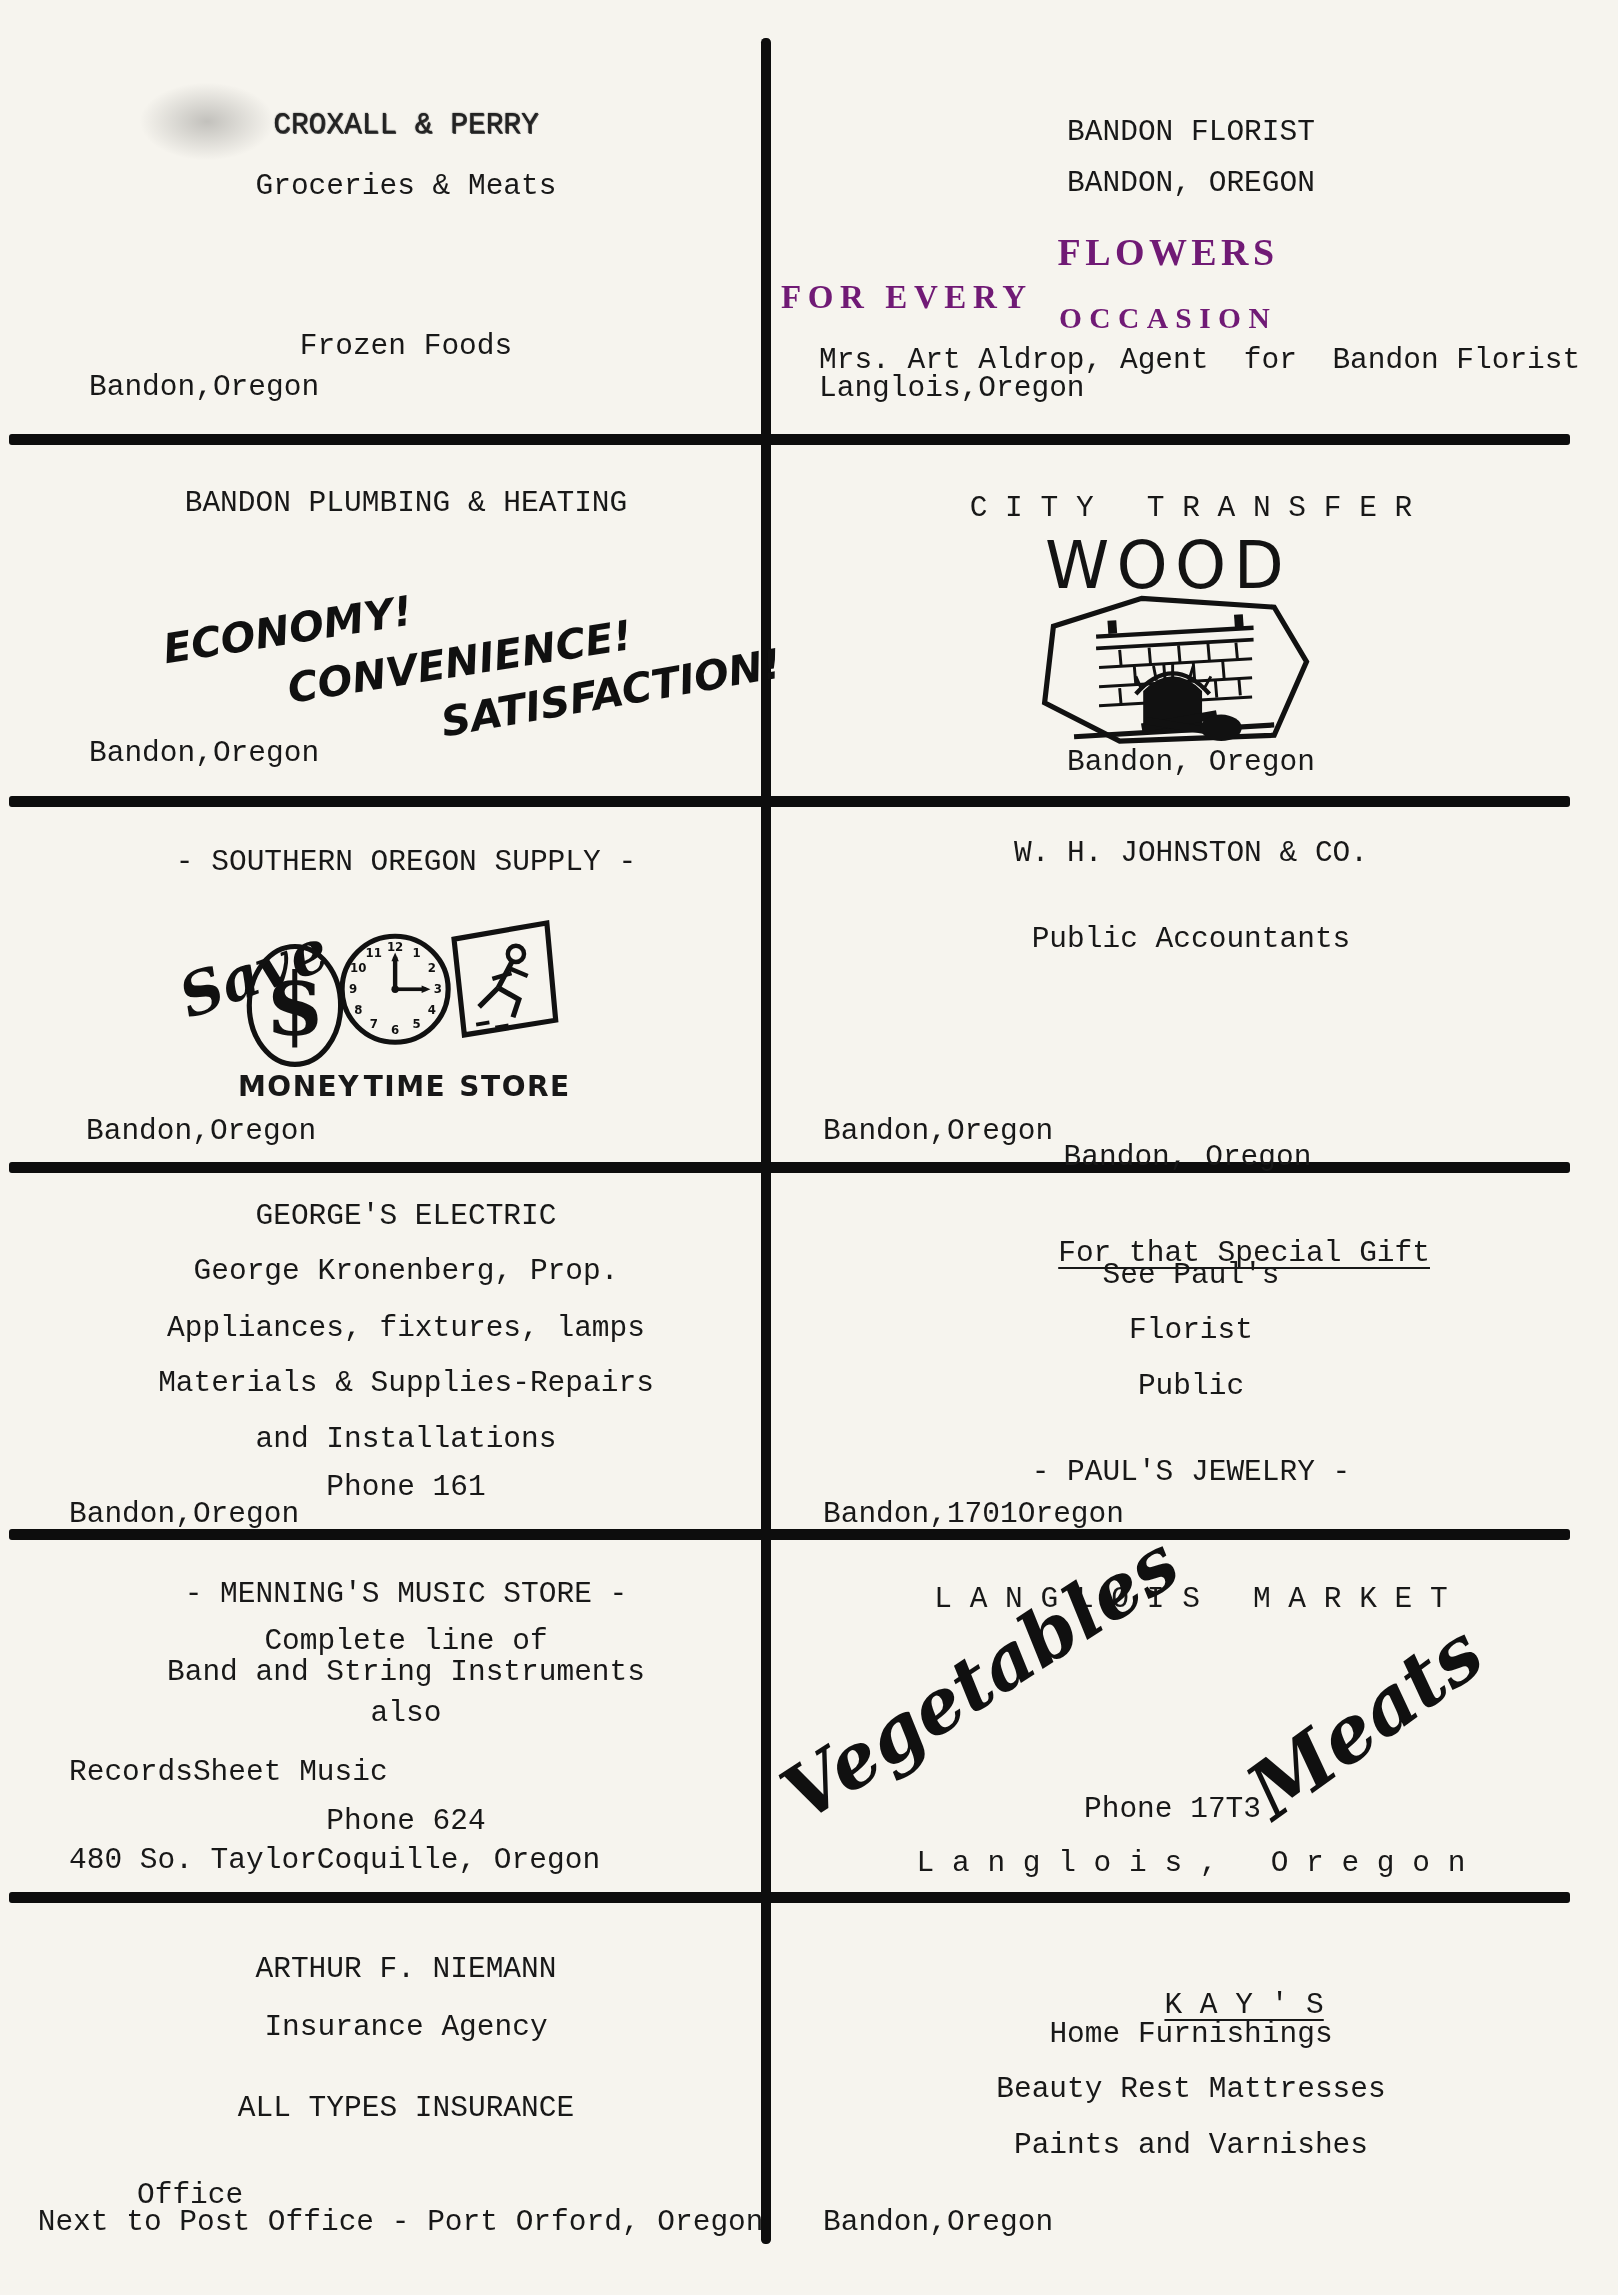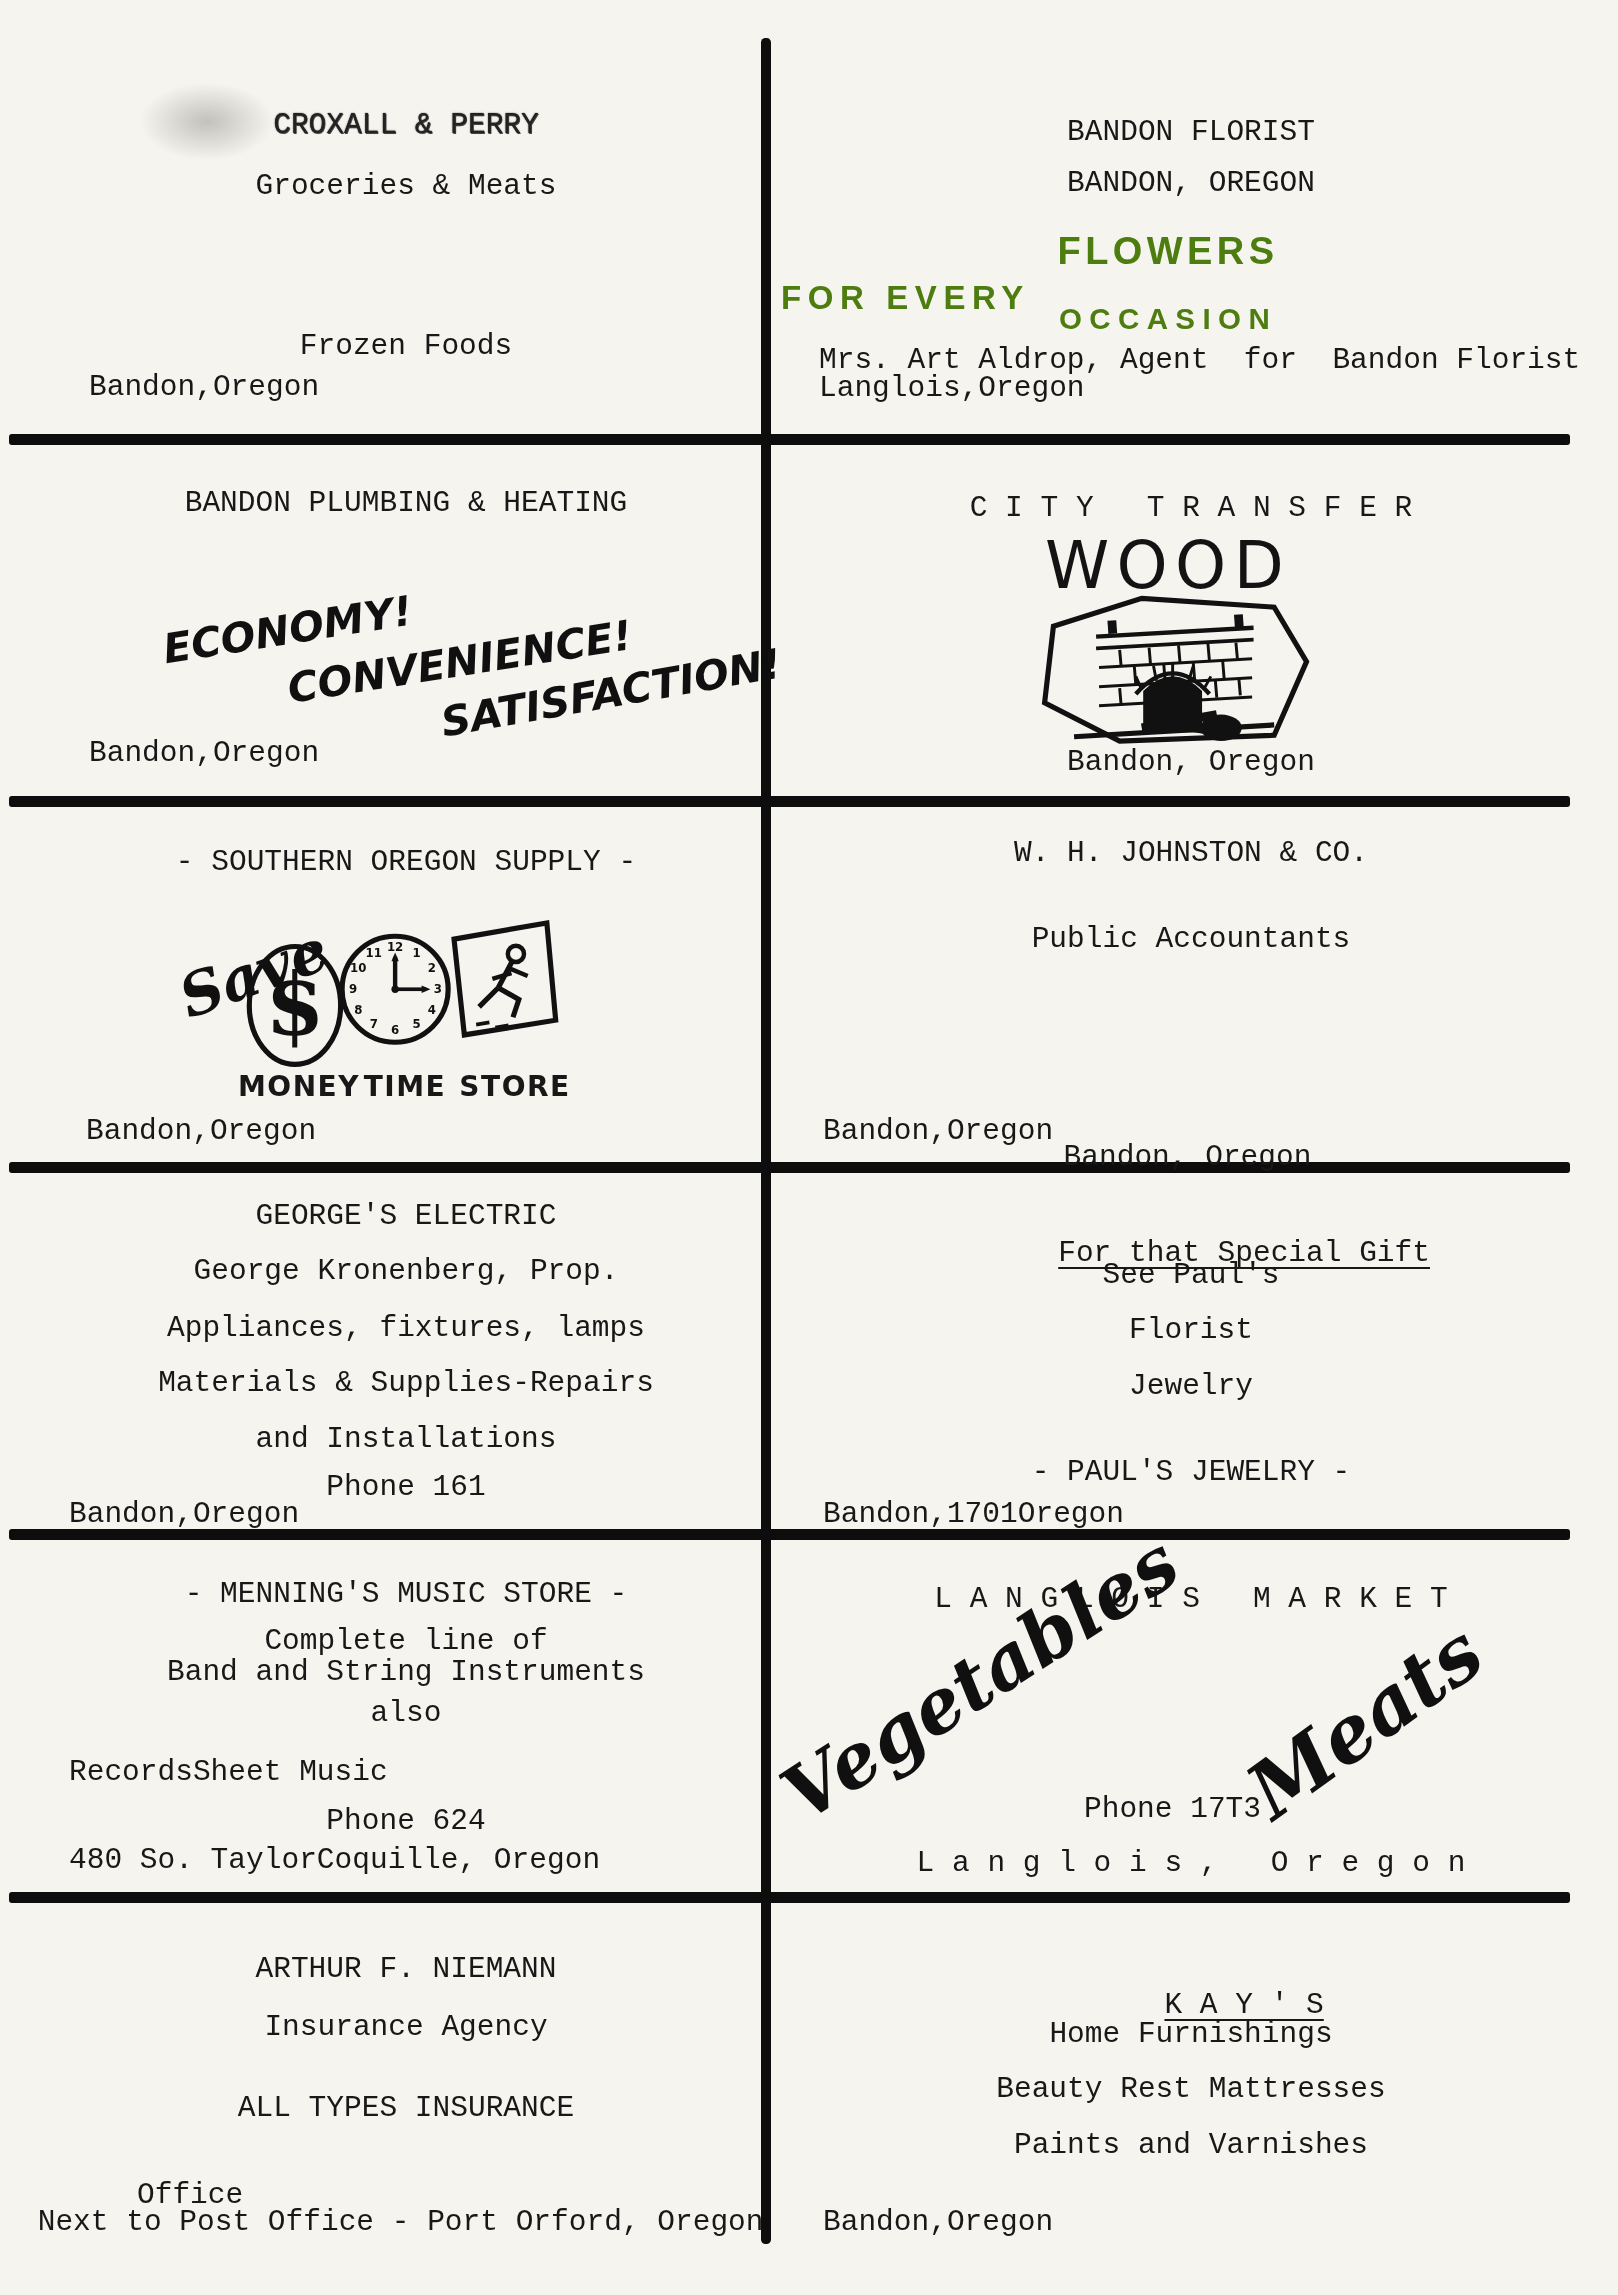--- a/index.html
+++ b/index.html
@@ -16,21 +16,21 @@
     font-family:"Liberation Mono","DejaVu Sans Mono",monospace;
     font-size:29.5px;line-height:1.15;
     white-space:pre;color:#181818;margin-left:23px;
   }
   .center{text-align:center;}
   .row{display:flex;}
   .ul{text-decoration:underline;text-underline-offset:5.9px;text-decoration-thickness:2.2px;}
   .smeared{text-shadow:0 0 1.5px #3a3a3a,0.7px 0.7px 0 #4a4a4a;color:#222;}
   .hrule{position:absolute;left:8.8px;width:1561px;height:11px;background:#0d0d0d;border-radius:2.9px;}
   .vrule{position:absolute;left:761px;top:38px;width:9.6px;height:2206px;background:#0d0d0d;border-radius:4.4px;}
-  .hand{position:absolute;font-family:Liberation Sans, sans-serif;font-weight:bold;color:#4d7c0f;white-space:pre;}
+  .hand{position:absolute;font-family:Liberation Serif, serif;font-weight:bold;color:#701a75;white-space:pre;}
   .slogan{
     position:absolute;font-family:"DejaVu Sans",sans-serif;
     font-weight:bold;font-style:italic;font-size:41px;color:#101010;white-space:pre;
   }
   .wood{
     position:absolute;font-family:"DejaVu Sans",sans-serif;font-weight:400;
     font-size:65px;letter-spacing:7.4px;color:#131313;text-align:center;white-space:pre;
   }
   .mtl{position:absolute;font-family:"DejaVu Sans",sans-serif;font-weight:bold;font-size:28px;letter-spacing:1.5px;text-align:center;width:118px;white-space:pre;}
   .script{
@@ -176,21 +176,21 @@
       <span>Oregon</span>
     </div>
   </div>
 
   <div>
     <div class="tw center" style="left:781px;top:1203px;width:774px">
       <span class="ul">For that Special Gift</span>
     </div>
     <div class="tw center" style="left:781px;top:1259px;width:774px">See Paul's</div>
     <div class="tw center" style="left:781px;top:1314px;width:774px">Florist</div>
-    <div class="tw center" style="left:781px;top:1370px;width:774px">Jewelry</div>
+    <div class="tw center" style="left:781px;top:1370px;width:774px">Public</div>
     <div class="tw center" style="left:781px;top:1456px;width:774px">- PAUL'S JEWELRY -</div>
     <div class="tw row" style="left:800px;top:1498px;width:737px">
       <span>Bandon,</span>
       <span>1701</span>
       <span>Oregon</span>
     </div>
   </div>
 
   <div>
     <div class="tw center" style="left:19px;top:1578px;width:728px">- MENNING'S MUSIC STORE -</div>

